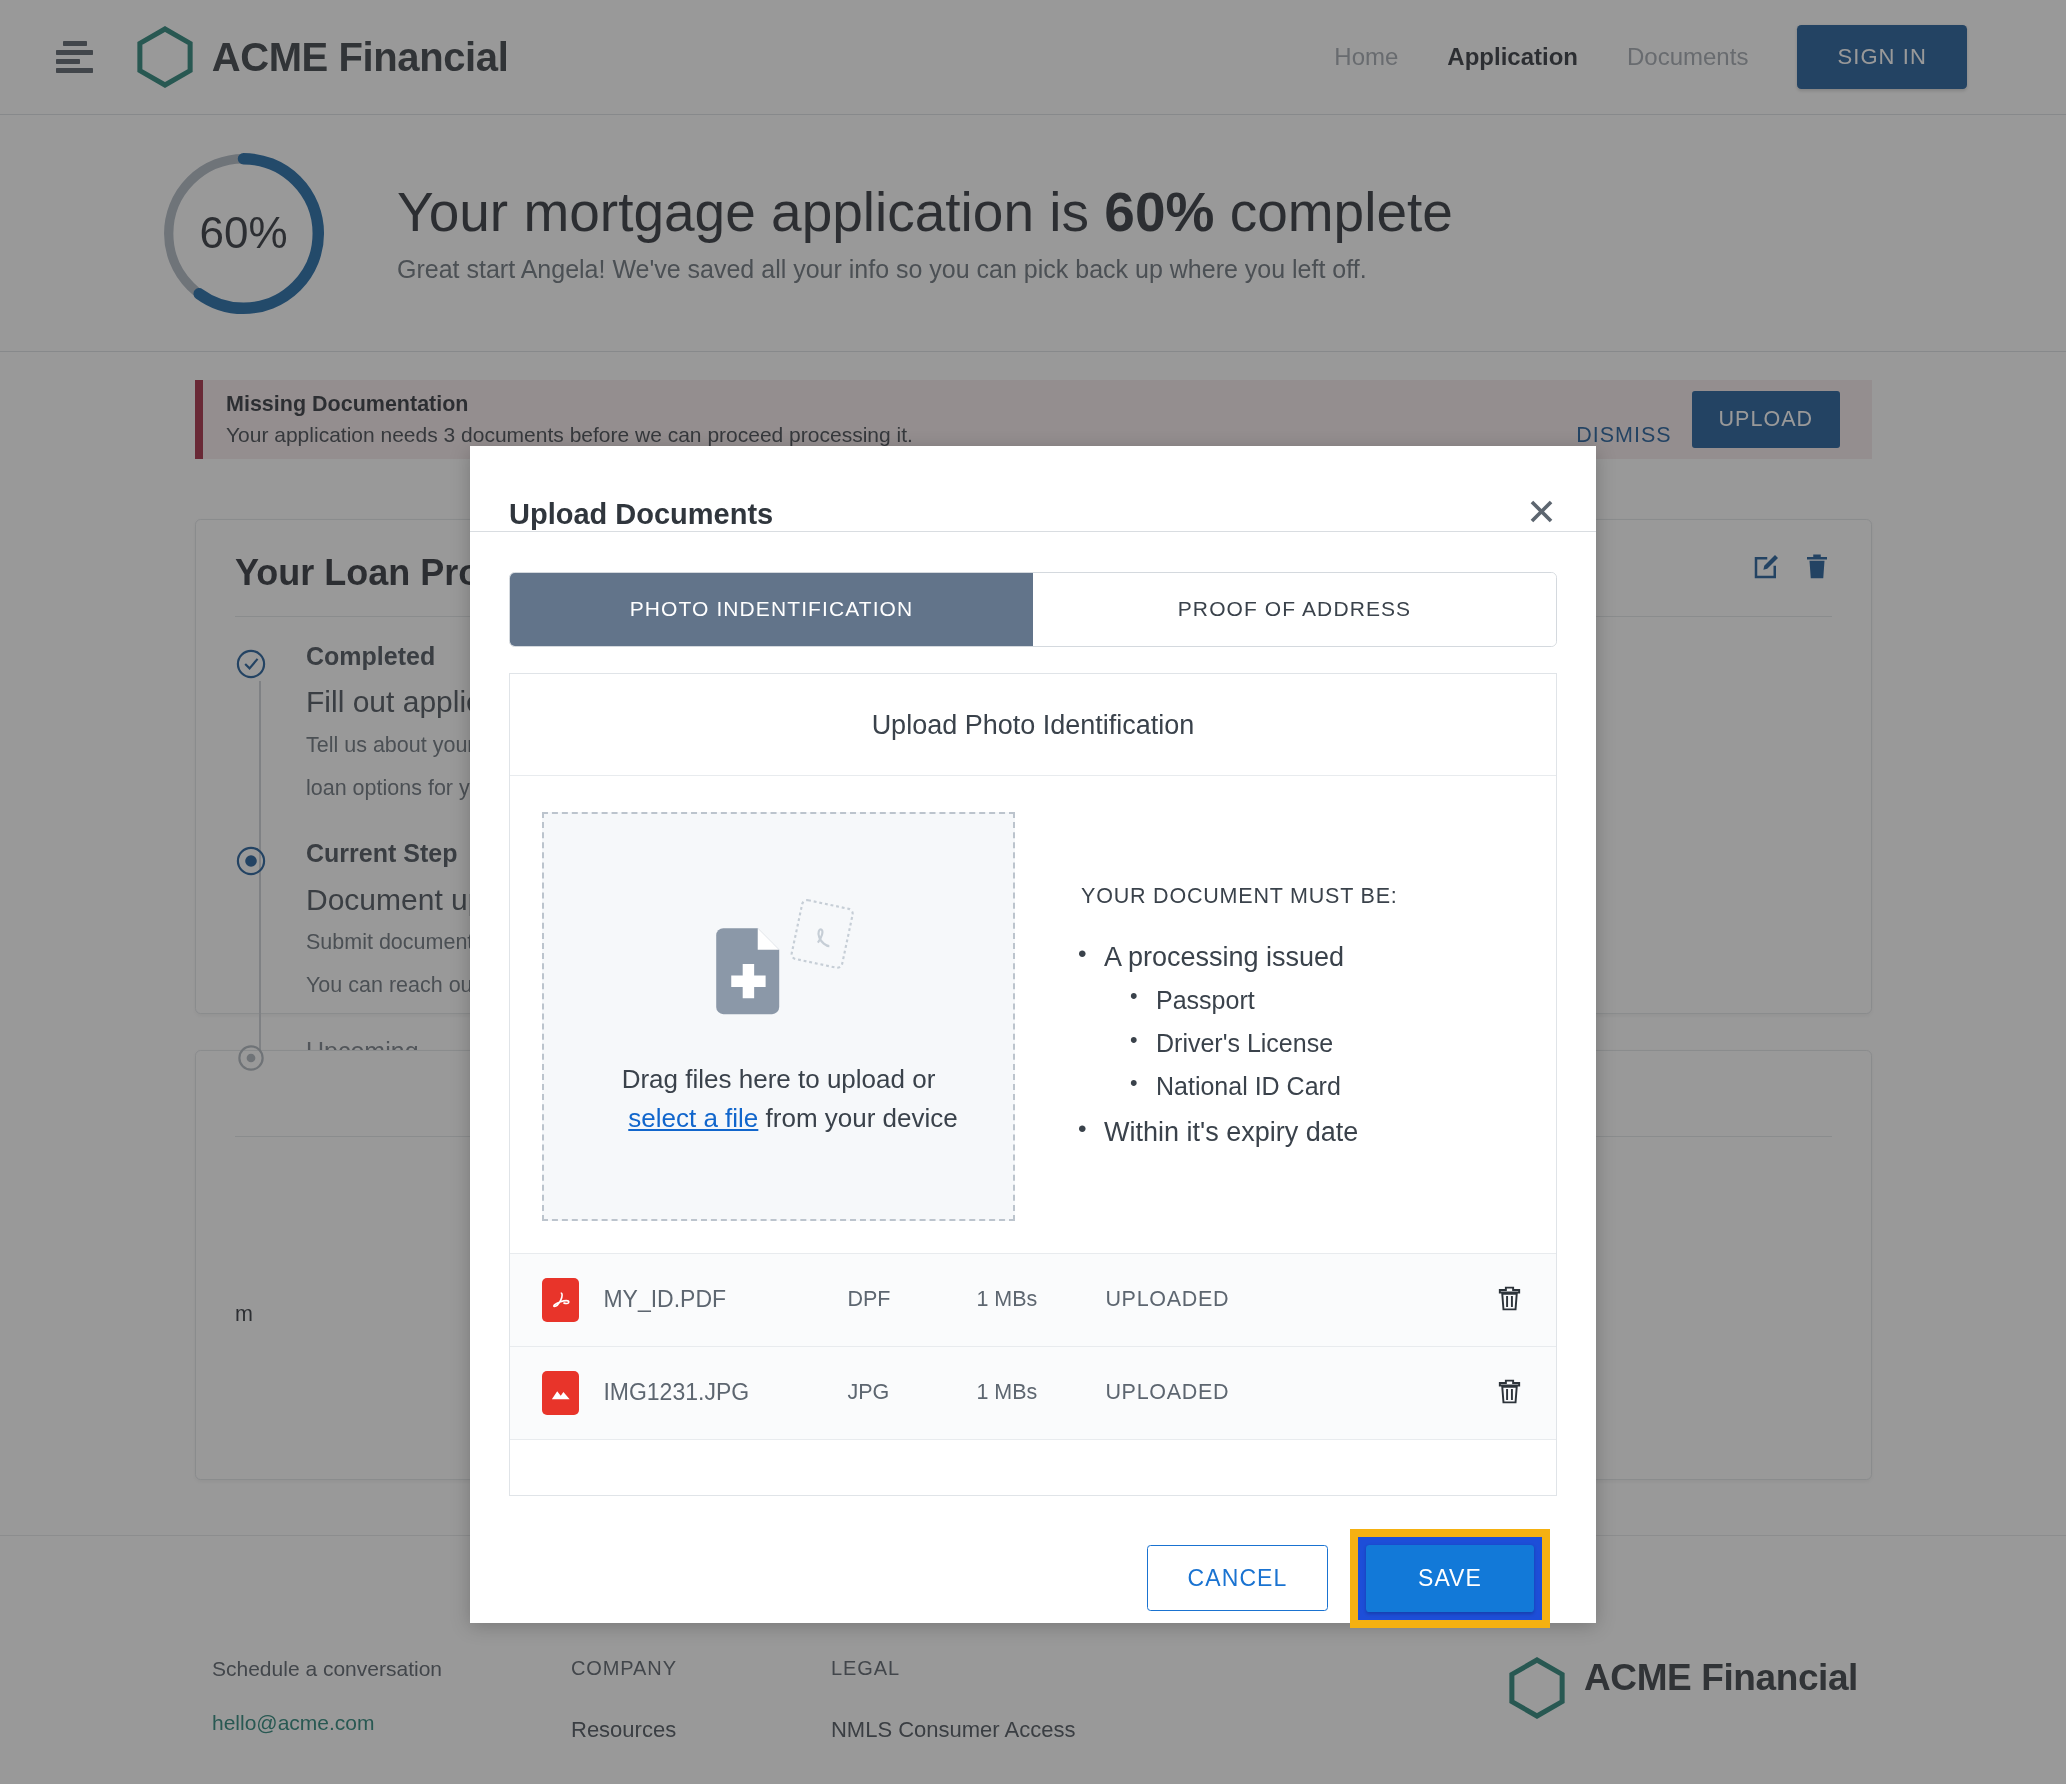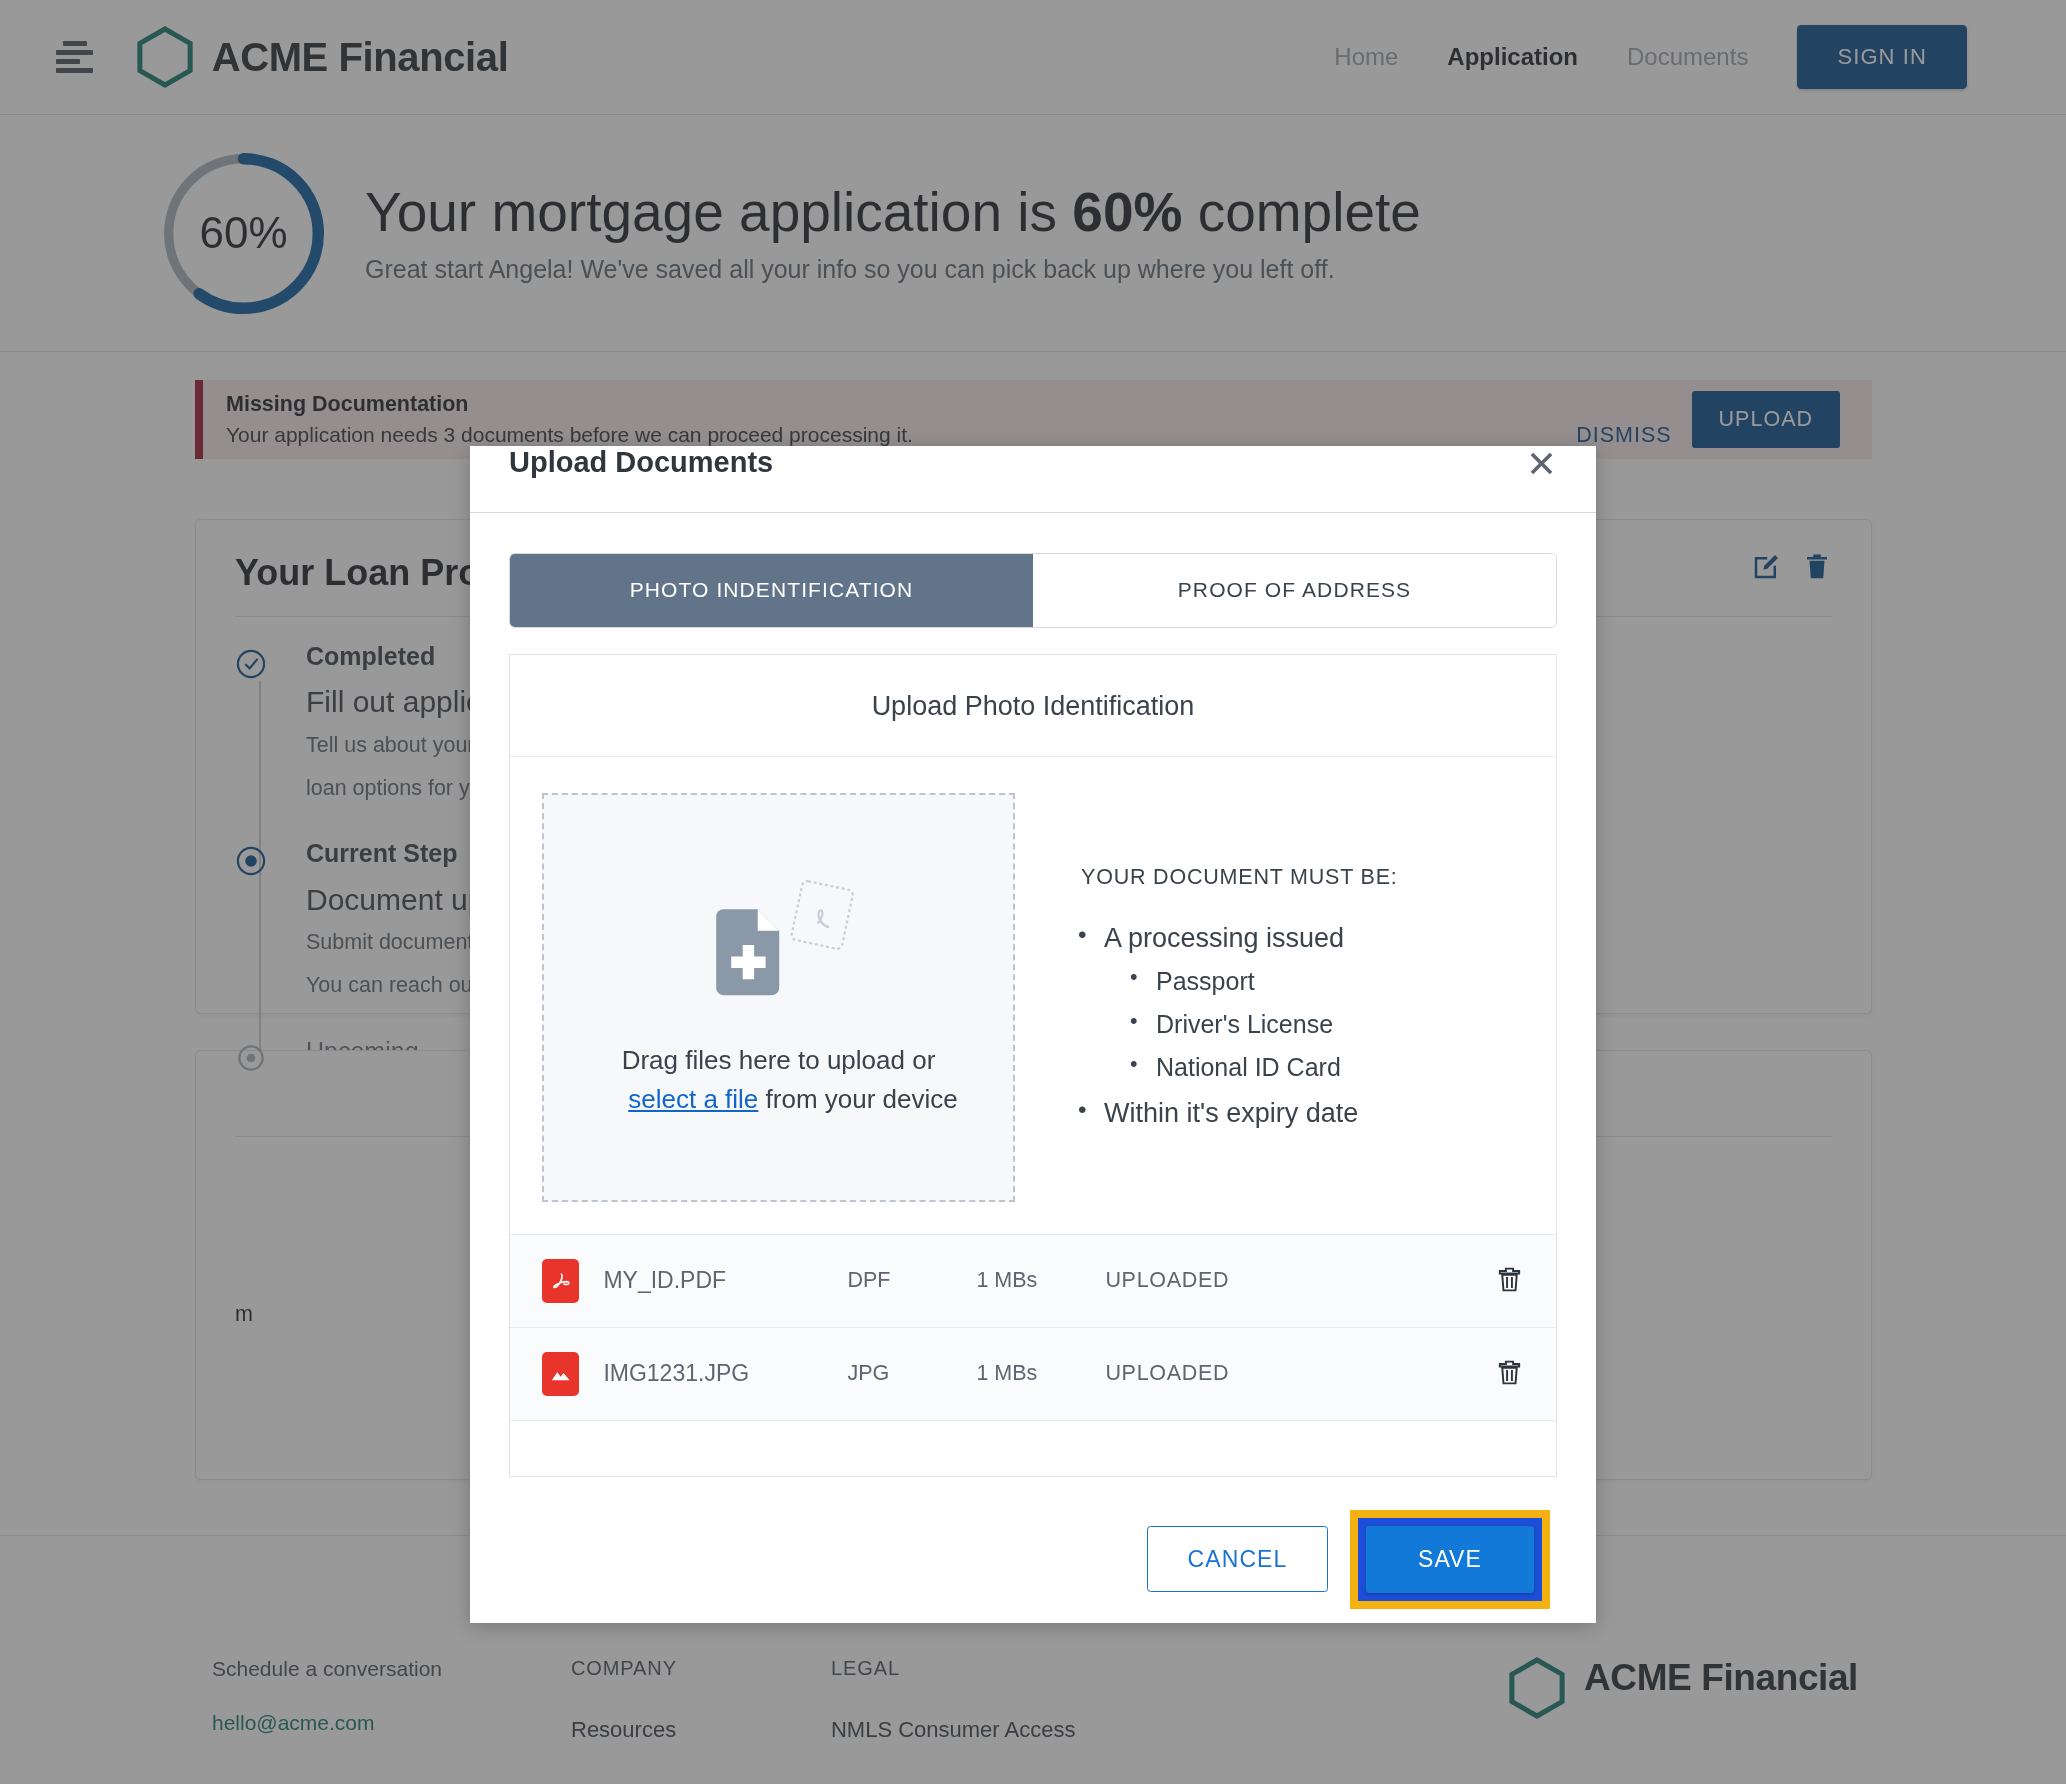--- a/index.html
+++ b/index.html
@@ -45,21 +45,21 @@
   .signin-btn {
     background:#0a4c8f; color:#fff; font-size:22px; letter-spacing:1.1px;
     padding:19.4px 40px; border:none; border-radius:4.3px; margin-right:99px;
     box-shadow:0 1.4px 3.6px rgba(0,0,0,0.18);
   }
 
   
   .hero {
     position:absolute; top:115px; left:0; width:2066px; height:237px;
     background:#ffffff; border-bottom:0.7px solid #d9dde1;
-    display:flex; align-items:center;
+    display:flex; align-items:center;gap:32px;
   }
   .ring-wrap { margin-left:159px; position:relative; width:169px; height:169px; }
   .ring-wrap svg { display:block; }
   .ring-label {
     position:absolute; inset:0; display:flex; align-items:center; justify-content:center;
     font-size:44px; color:#1c2128; font-weight:300;
   }
   .hero-text { margin-left:37px; }
   .hero-title { font-size:55px; font-weight:300; color:#1c2128; line-height:1.12; white-space:nowrap;}
   .hero-title b { font-weight:bold; }
@@ -122,21 +122,21 @@
   .f-logo .brand-name { font-size:37px; }
 
   
   .modal {
     position:absolute; z-index:100;
     top:446px; left:470px; width:1126px; height:491px;
     background:#fff; box-shadow:0 4.3px 18.7px rgba(0,0,0,0.22);
   }
   .modal { height: 1177px; } 
   .modal-head {
-    height:67px; display:flex; align-items:flex-start; padding:0 39px;
+    height:86px; display:flex; align-items:flex-end; padding:0 39px;
     border-bottom:0.7px solid #d9dde1;
   }
   .modal-title { font-size:29px; font-weight:bold; color:#30363d; }
   .modal-close { margin-left:auto; font-size:37px; color:#5d6670; font-weight:300;
     background:none; border:none; line-height:1; }
 
   .tabs { display:flex; margin:40px 39px 0 39px; border:0.7px solid #d4d9de;
     border-radius:5.7px; overflow:hidden; }
   .tab { flex:1; text-align:center; font-size:21px; letter-spacing:1.1px;
     padding:24.4px 0; color:#3a424b; background:#fff; }

